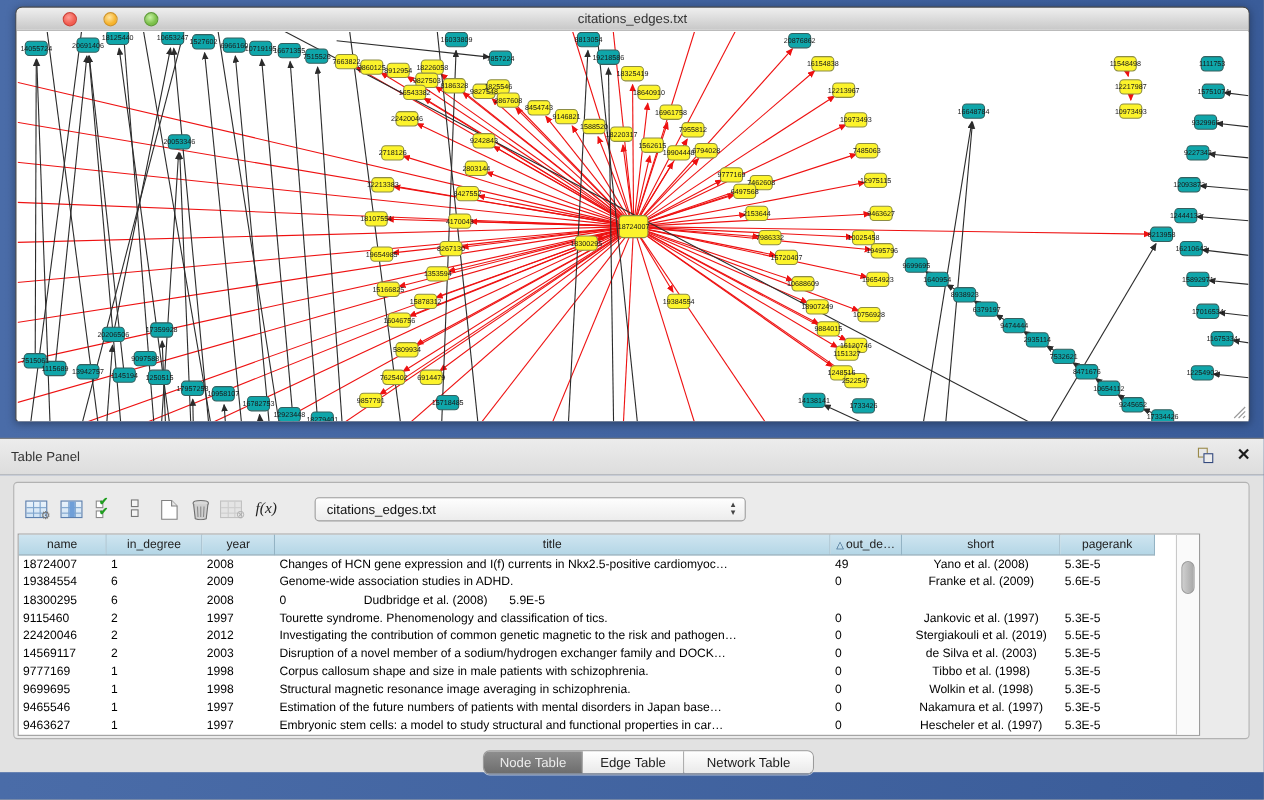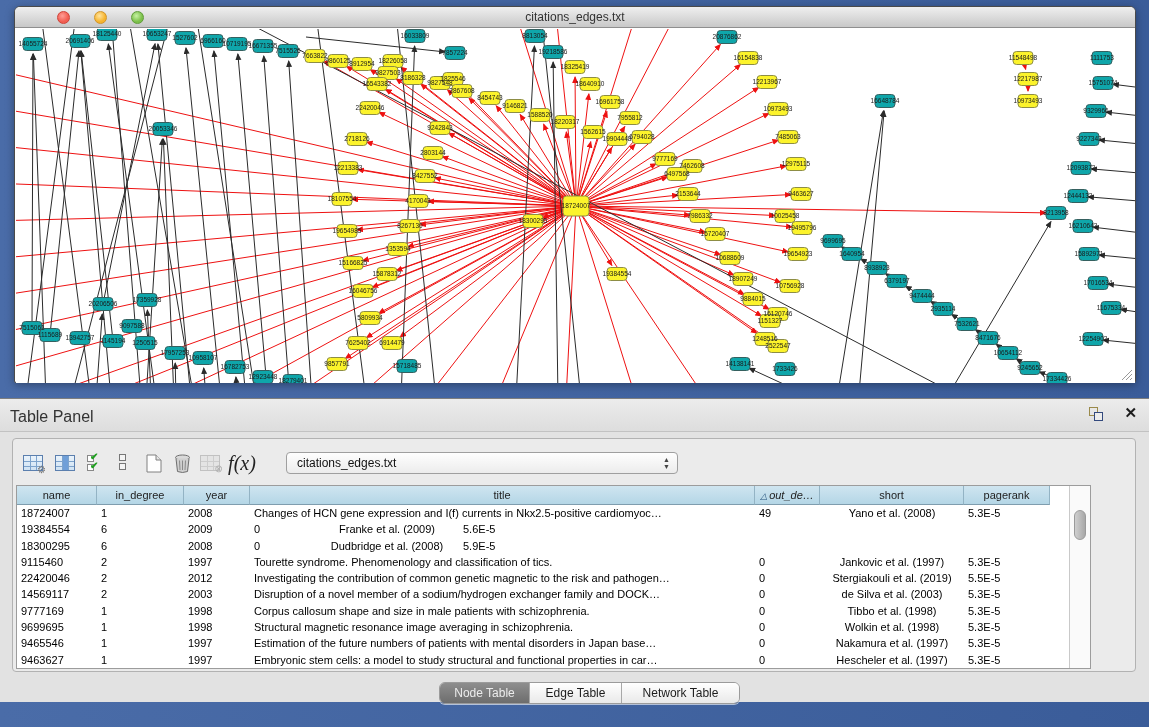--- a/index.html
+++ b/index.html
@@ -23,38 +23,38 @@
 
   .canvas { position:absolute; left:1px; top:22px; width:1119px; height:354px;
             background:#fff; overflow:hidden; }
   .canvas svg { display:block; }
   .grip { position:absolute; right:2px; bottom:2px; }
 
   
   .panel-header { position:absolute; left:0; top:398px; width:1149px; height:34px;
                   background:linear-gradient(#ececec,#dddddd);
                   border-top:1px solid #7e7e7e; border-bottom:1px solid #c2c2c2; }
-  .panel-title { position:absolute; left:10px; top:9px; font-size:16px; color:#333; }
+  .panel-title { position:absolute; left:10px; top:9px; font-size:12px; color:#333; }
   .float-btn { position:absolute; right:44px; top:8px; width:16px; height:16px; cursor:default; }
   .float-btn .sq1 { position:absolute; left:0; top:0; width:9px; height:9px; border:1.5px solid #9a8a4a; }
   .float-btn .sq2 { position:absolute; left:5px; top:5px; width:9px; height:9px; border:1.5px solid #33497d; background:#ececec; }
   .close-btn { position:absolute; right:12px; top:5px; font-size:15px; font-weight:bold; color:#1c1c1c; }
 
   .panel-body { position:absolute; left:0; top:432px; width:1149px; height:270px; background:#e2e2e2; }
   .inset { position:absolute; left:12px; top:6px; width:1124px; height:234px;
            border:1px solid #b2b2b2; border-radius:4px; background:#ebebeb; }
 
   
   .tool { position:absolute; top:12px; height:24px; display:flex; align-items:center; justify-content:center; }
   .combo { position:absolute; left:273px; top:13px; width:392px; height:22px;
            border:1px solid #9f9f9f; border-radius:4px;
            background:linear-gradient(#fefefe,#ececec);
            font-size:12px; color:#111; line-height:20px; padding-left:10px; }
   .combo .steppers { position:absolute; right:7px; top:3px; font-size:7px; color:#444; line-height:7px; text-align:center; }
-  .fx { font-style:italic; font-family:"Liberation Serif", serif; font-size:20px; color:#222; }
+  .fx { font-style:italic; font-family:"Liberation Serif", serif; font-size:14px; color:#222; }
 
   
   .tablewrap { position:absolute; left:3px; top:46px; width:1075px; height:184px;
                border:1px solid #9c9c9c; background:#fff; overflow:hidden; }
   .thead { display:flex; height:19px; }
   .th { background:linear-gradient(#cfe5f0,#b4d6e6); border-right:1px solid #93b3c4;
         border-bottom:1px solid #7f9dae; font-size:11px; color:#222;
         text-align:center; line-height:18px; overflow:hidden; white-space:nowrap; }
   .th .sort { font-size:9px; color:#23527c; margin-right:2px; }
   .th.filler { background:#fff; border-right:none; border-bottom:none; }
@@ -598,39 +598,40 @@
         <span>citations_edges.txt</span>
         <span class="steppers">▲<br>▼</span>
       </div>
 
       <div class="tablewrap">
         <div class="thead" id="thead">
             <div class="th" style="width: 80px;">name</div>
             <div class="th" style="width: 87px;">in_degree</div>
             <div class="th" style="width: 66px;">year</div>
             <div class="th" style="width: 505px;">title</div>
-            <div class="th" style="width: 65px; font-style: italic;"><span class="sort">△</span>out_de…</div>
+            <div class="th" style="width: 65px;"><span class="sort">△</span>out_de…</div>
             <div class="th" style="width: 144px;">short</div>
             <div class="th" style="width: 86px;">pagerank</div>
             <div class="th filler" style="width: 20px;"></div>
           </div>
         <div id="tbody">
             <div class="tr">
               <div class="td" style="width: 80px;">18724007</div>
               <div class="td" style="width: 87px;">1</div>
               <div class="td" style="width: 66px;">2008</div>
               <div class="td" style="width: 505px;">Changes of HCN gene expression and I(f) currents in Nkx2.5-positive cardiomyoc…</div>
               <div class="td" style="width: 65px;">49</div>
               <div class="td center" style="width: 144px;">Yano et al. (2008)</div>
               <div class="td" style="width: 86px;">5.3E-5</div>
             </div>
             <div class="tr">
               <div class="td" style="width: 80px;">19384554</div>
               <div class="td" style="width: 87px;">6</div>
               <div class="td" style="width: 66px;">2009</div>
+              <div class="td" style="width: 505px;">Genome-wide association studies in ADHD.</div>
               <div class="td" style="width: 65px;">0</div>
               <div class="td center" style="width: 144px;">Franke et al. (2009)</div>
               <div class="td" style="width: 86px;">5.6E-5</div>
             </div>
             <div class="tr">
               <div class="td" style="width: 80px;">18300295</div>
               <div class="td" style="width: 87px;">6</div>
               <div class="td" style="width: 66px;">2008</div>
               <div class="td" style="width: 65px;">0</div>
               <div class="td center" style="width: 144px;">Dudbridge et al. (2008)</div>

